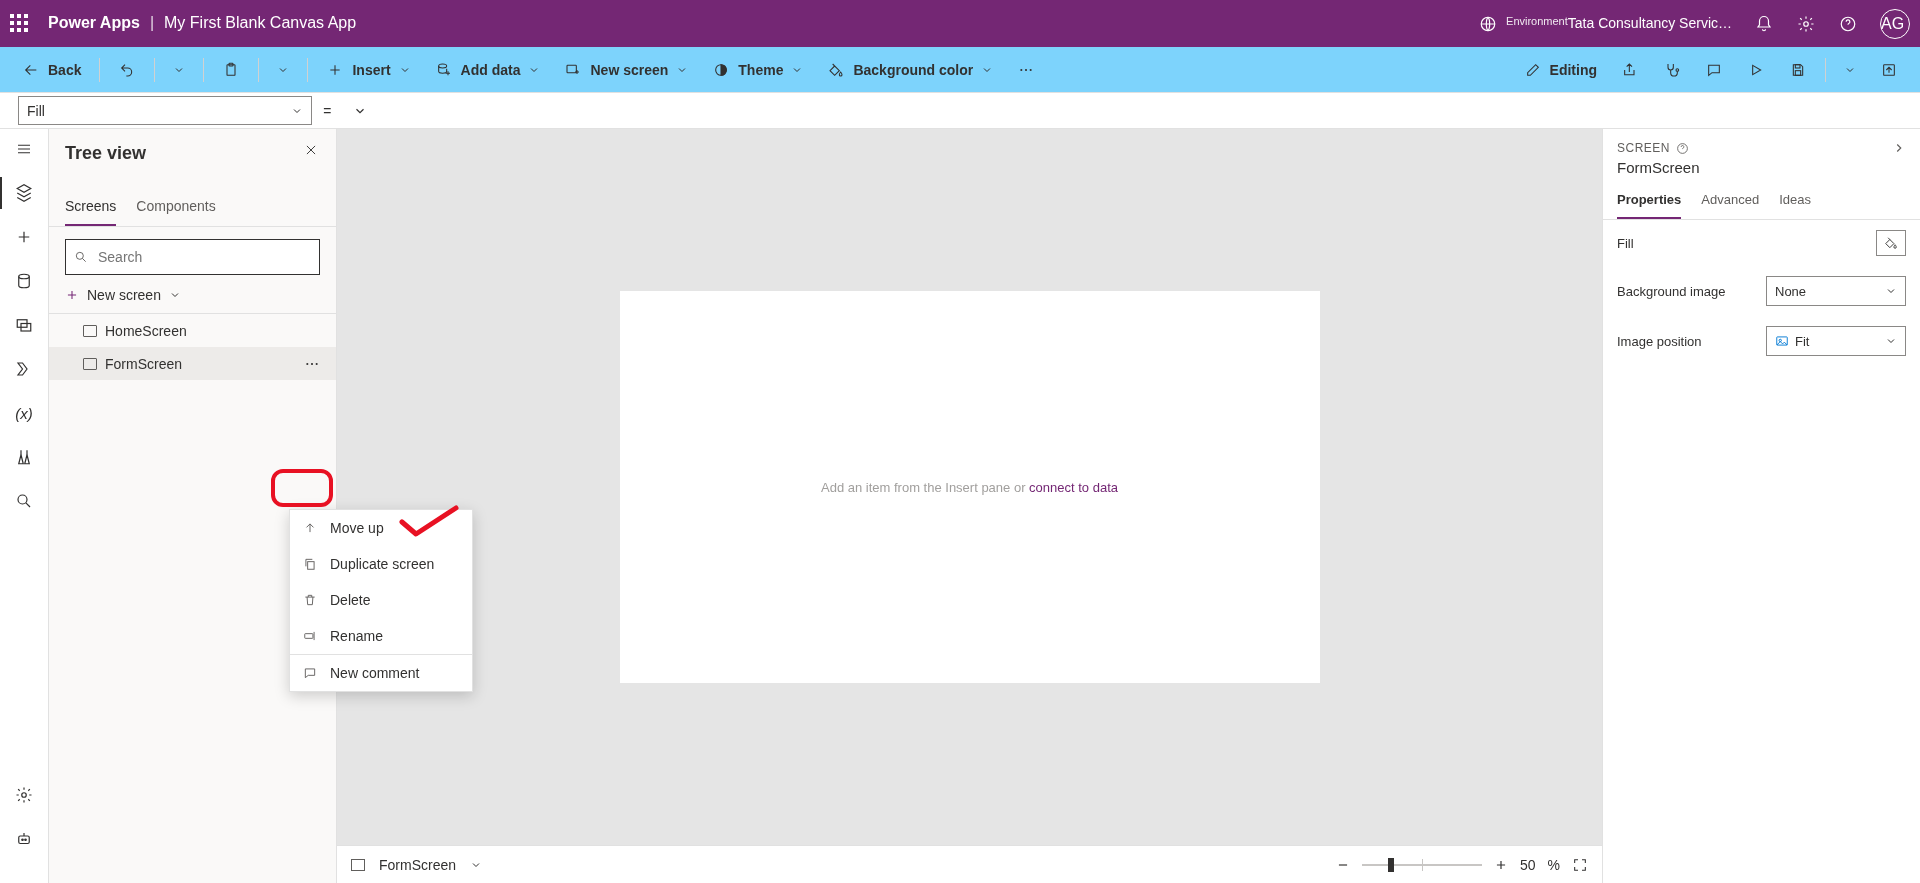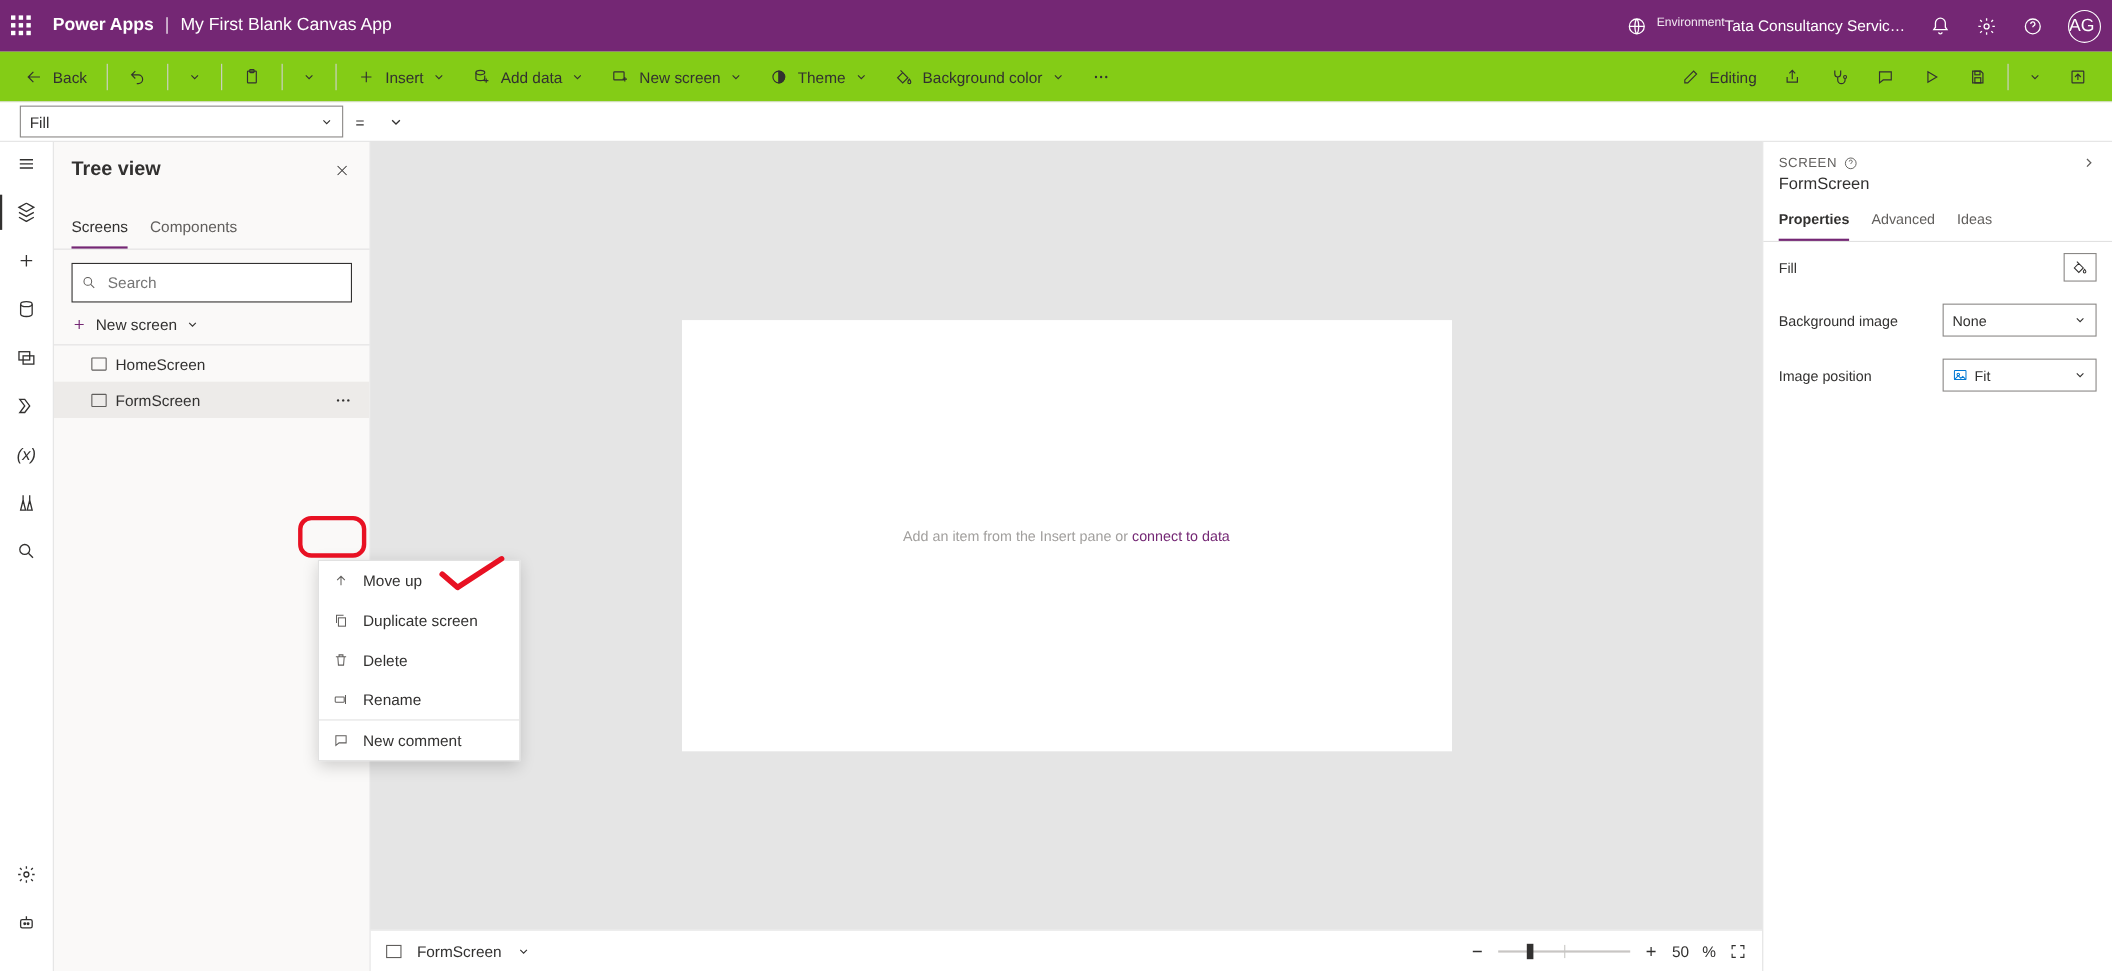--- a/index.html
+++ b/index.html
@@ -29,21 +29,21 @@
   .header-title .app{font-weight:400;}
   .header-right{display:flex;align-items:center;gap:22px;}
   .env{display:flex;align-items:center;gap:8px;}
   .env-text{display:flex;flex-direction:row;line-height:1.15;}
   .env-label{font-size:11px;opacity:.9;}
   .env-name{font-size:14px;}
   .hicon{width:20px;height:20px;display:flex;align-items:center;justify-content:center;color:#fff;}
   .avatar{width:30px;height:30px;border:1px solid #fff;border-radius:50%;display:flex;align-items:center;justify-content:flex-start;font-size:16px;}
 
   
-  .cmdbar{height:46px;border-bottom:1px solid var(--border);display:flex;align-items:center;justify-content:space-between;padding:6px 12px;background:#84cc16;}
+  .cmdbar{height:46px;border-bottom:1px solid var(--border);display:flex;align-items:center;justify-content:space-between;padding:6px 12px;background:#7dd3fc;font-weight:bold;}
   .cmd-left,.cmd-right{display:flex;align-items:center;gap:4px;}
   .cmd-btn{display:flex;align-items:center;gap:8px;padding:6px 10px;border-radius:2px;cursor:pointer;}
   .cmd-sep{width:1px;height:24px;background:var(--border2);margin:0 4px;}
   .cmd-icon{width:18px;height:18px;display:flex;align-items:center;justify-content:center;color:#323130;}
   .chev{width:12px;height:12px;}
 
   
   .formula-row{height:36px;display:flex;align-items:stretch;border-bottom:1px solid var(--border);background:#fff;}
   .prop-dd{width:294px;margin:3px 0 3px 18px;border:1px solid #8a8886;display:flex;align-items:center;padding:0 8px;justify-content:space-between;font-size:14px;}
   .eq{width:30px;display:flex;align-items:center;justify-content:center;font-style:italic;}
@@ -58,21 +58,21 @@
 
   
   .rail{width:49px;border-right:1px solid var(--border);background:#fff;display:flex;flex-direction:column;align-items:center;padding-top:10px;gap:24px;}
   .rail-spacer{flex:1;}
   .rail-icon{width:20px;height:20px;color:#323130;display:flex;align-items:center;justify-content:center;}
   .rail-icon.active{position:relative;}
   .rail-icon.active::before{content:"";position:absolute;left:-15px;top:-6px;bottom:-6px;width:3px;background:#323130;}
 
   
   .tree{width:288px;border-right:1px solid var(--border);background:var(--bg-grey2);display:flex;flex-direction:column;}
-  .tree-hd{display:flex;align-items:flex-end;justify-content:space-between;padding:14px 16px 6px;}
+  .tree-hd{display:flex;align-items:flex-start;justify-content:space-between;padding:14px 16px 6px;}
   .tree-title{font-size:18px;font-weight:600;}
   .tree-close{width:16px;height:16px;cursor:pointer;}
   .tree-tabs{display:flex;gap:20px;padding:6px 16px 0;border-bottom:1px solid var(--border);}
   .tree-tab{padding:6px 0 10px;font-size:14px;color:var(--text-light);cursor:pointer;margin-top:16px;}
   .tree-tab.active{color:var(--text);border-bottom:2px solid var(--purple);font-weight:400;}
   .tree-search{margin:12px 16px 6px;border:1px solid #323130;height:32px;display:flex;align-items:center;padding:17px 8px;gap:8px;background:#fff;}
   .tree-search input{border:none;outline:none;flex:1;font-size:14px;}
   .tree-newscreen{display:flex;align-items:center;gap:8px;padding:6px 16px 10px;color:var(--text);font-size:14px;cursor:pointer;}
   .tree-list{flex:1;overflow:auto;border-top:1px solid var(--border);}
   .tree-item{display:flex;align-items:center;gap:8px;height:33px;padding:0 12px;cursor:pointer;position:relative;}

